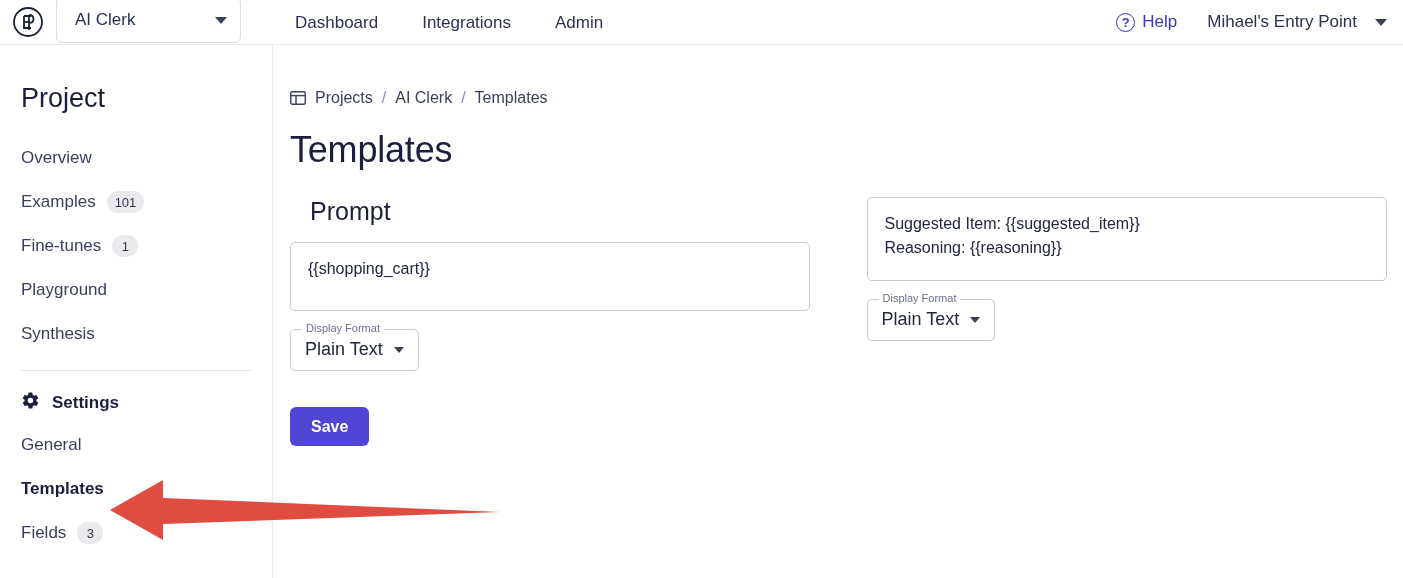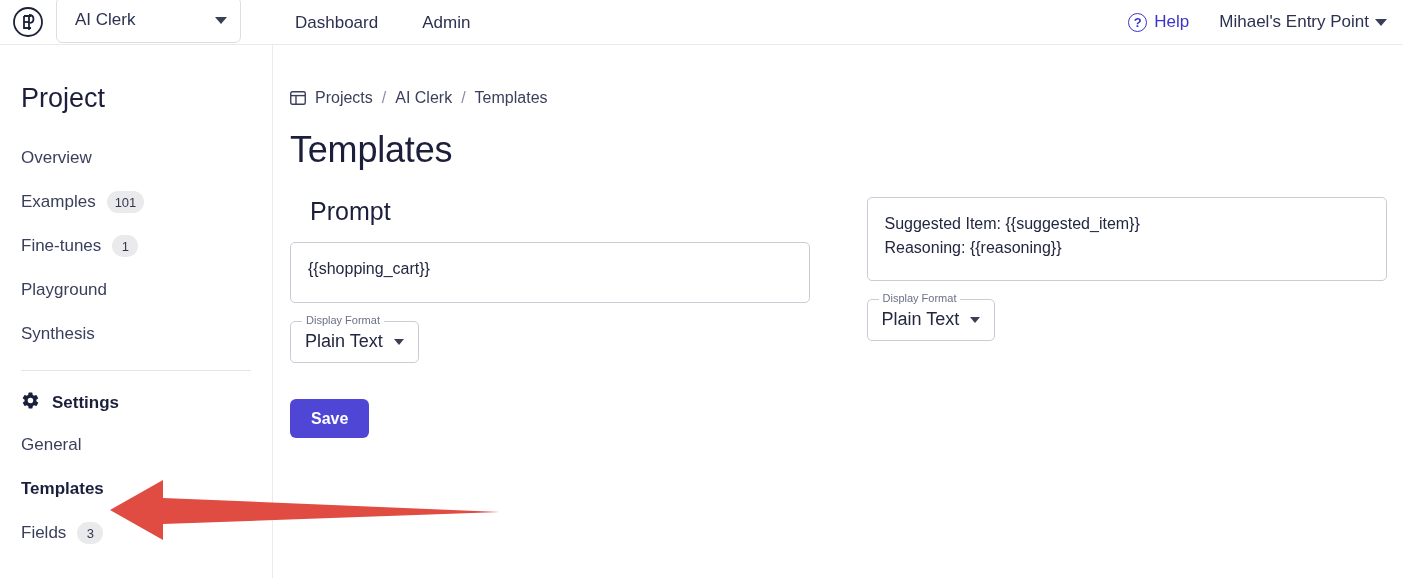--- a/index.html
+++ b/index.html
@@ -61,21 +61,21 @@
     display: flex; align-items: center; gap: 7px;
     color: #3b36c9; font-size: 17px; margin-right: 30px;
   }
   .qmark {
     width: 19px; height: 19px; border-radius: 50%;
     border: 1.6px solid #3b36c9; color: #3b36c9;
     font-size: 13px; font-weight: bold;
     display: flex; align-items: center; justify-content: center;
     line-height: 1;
   }
-  .account { display: flex; align-items: center; gap: 6px; font-size: 17px; color: #2c3150; }
+  .account { display: flex; align-items: center; gap: 18px; font-size: 17px; color: #2c3150; }
 
   
   .sidebar {
     position: absolute; top: 45px; left: 0; width: 273px; height: 533px;
     border-right: 1px solid #e9eaee; background: #fff;
     padding-top: 38px;
   }
   .side-title {
     font-size: 27px; color: #1b1f3b; padding-left: 21px; margin-bottom: 22px;
     font-weight: normal;
@@ -116,21 +116,21 @@
   }
   .cols { display: flex; padding-left: 29px; padding-top: 26px; }
   .col-prompt { width: 547px; }
   .col-completion { width: 547px; margin-left: 52px; }
   .sec-title { font-size: 25px; color: #1b1f3b; margin-bottom: 16px; font-weight: normal; margin-left: 20px; }
   .textbox {
     border: 1px solid #c9ccd4; border-radius: 5px;
     background: #fff; padding: 14px 17px;
     font-size: 16px; color: #23273f; line-height: 1.5;
   }
-  .textbox.prompt { height: 61px; width: 520px; }
+  .textbox.prompt { height: 69px; width: 520px; }
   .textbox.completion { height: 84px; width: 520px; }
 
   .fieldset-select {
     position: relative; display: inline-block;
     border: 1px solid #c9ccd4; border-radius: 5px;
     margin-top: 18px;
     padding: 9px 14px 10px 14px;
     background: #fff;
   }
   .legend-label {
@@ -174,20 +174,21 @@
       </svg>
     </div>
 
     <div class="proj-select">
       <span>AI Clerk</span>
       <span class="caret"></span>
     </div>
 
     <div class="navlinks">
       <a class="navlink">Dashboard</a>
+      <a class="navlink">Integrations</a>
       <a class="navlink">Admin</a>
     </div>
 
     <div class="right-zone">
       <a class="help-link">
         <span class="qmark">?</span>
         <span>Help</span>
       </a>
       <div class="account">
         <span>Mihael's Entry Point</span>

